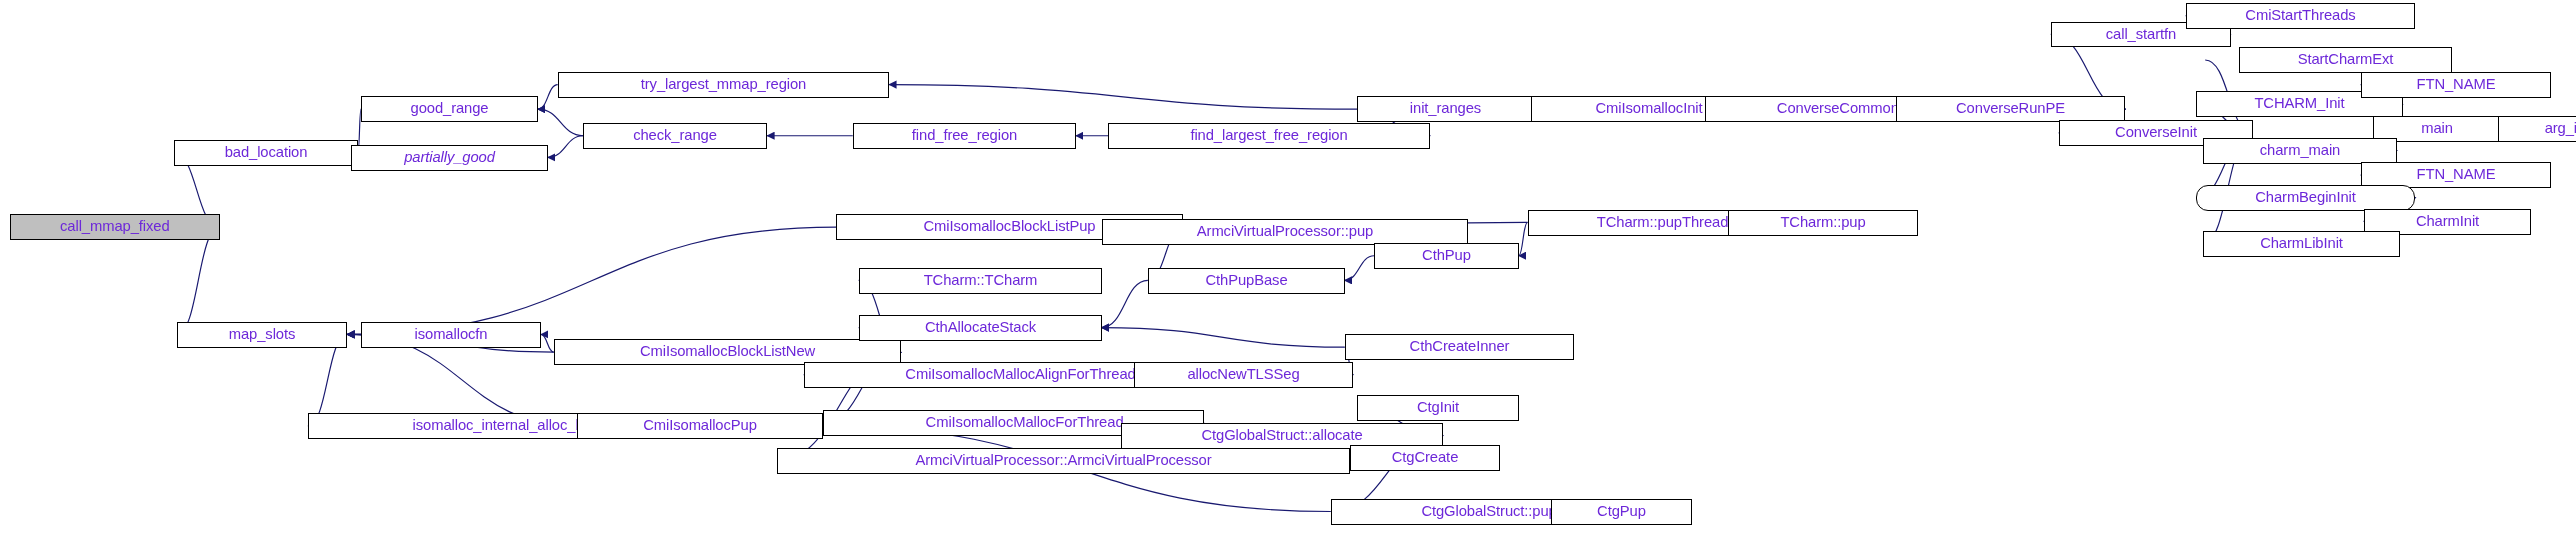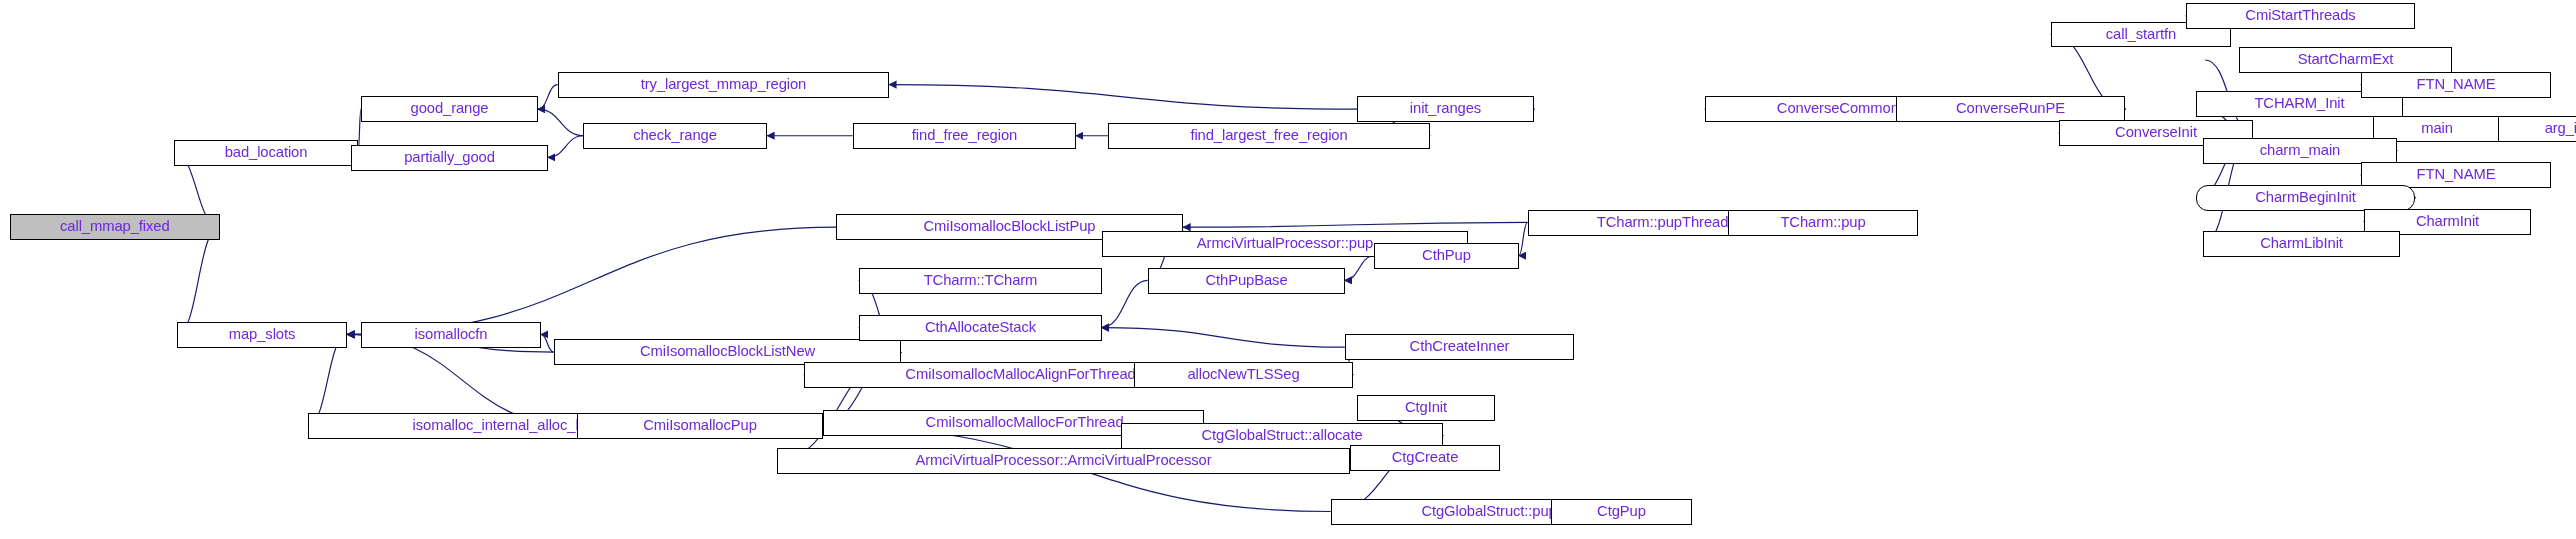--- a/index.html
+++ b/index.html
@@ -104,26 +104,27 @@
       <path d="M 1140 443 C 1182 443, 1182 430, 1224 430" stroke="#191970" stroke-width="1.2" fill="none" marker-end="url(#ah)"></path>
       <path d="M 1380 415 C 1423.5 415, 1423.5 443, 1467 443" stroke="#191970" stroke-width="1.2" fill="none" marker-end="url(#ah)"></path>
       <path d="M 1373 465 C 1420 465, 1420 443, 1467 443" stroke="#191970" stroke-width="1.2" fill="none" marker-end="url(#ah)"></path>
       <path d="M 1353 520 C 1410 520, 1410 443, 1467 443" stroke="#191970" stroke-width="1.2" fill="none" marker-end="url(#ah)"></path>
       <path d="M 1577 520 C 1606.5 520, 1606.5 520, 1636 520" stroke="#191970" stroke-width="1.2" fill="none" marker-end="url(#ah)"></path>
       <path d="M 1353 520 C 1095 520, 1095 433, 837 433" stroke="#191970" stroke-width="1.2" fill="none" marker-end="url(#ah)"></path>
     </svg>
 <div class="node root" style="left: 9.8px; top: 214px; width: 210px;">call_mmap_fixed</div>
     <div class="node" style="left: 174px; top: 140px; width: 184px;">bad_location</div>
     <div class="node" style="left: 361px; top: 96px; width: 177px;">good_range</div>
-    <div class="node" style="left: 351px; top: 145px; width: 197px;">partially_good</div>
+    <div class="node" style="left: 351px; top: 145px; width: 197px; font-style: italic;">partially_good</div>
     <div class="node" style="left: 558px; top: 72px; width: 331px;">try_largest_mmap_region</div>
     <div class="node" style="left: 583px; top: 123px; width: 184px;">check_range</div>
     <div class="node" style="left: 853px; top: 123px; width: 223px;">find_free_region</div>
     <div class="node" style="left: 1108px; top: 123px; width: 322px;">find_largest_free_region</div>
     <div class="node" style="left: 1357px; top: 96px; width: 177px; text-align: right;">init_ranges</div>
+    <div class="node" style="left: 1531px; top: 96px; width: 236px;">CmiIsomallocInit</div>
     <div class="node" style="left: 1705px; top: 96px; width: 285px;">ConverseCommonInit</div>
     <div class="node" style="left: 1896px; top: 96px; width: 229px;">ConverseRunPE</div>
     <div class="node" style="left: 2059px; top: 120px; width: 194px;">ConverseInit</div>
     <div class="node" style="left: 2051px; top: 21.6px; width: 180px;">call_startfn</div>
     <div class="node" style="left: 2186px; top: 3px; width: 229px;">CmiStartThreads</div>
     <div class="node" style="left: 2205px; top: 47px; width: 213px; margin-left: 34px;">StartCharmExt</div>
     <div class="node" style="left: 2196px; top: 91px; width: 207px;">TCHARM_Init</div>
     <div class="node" style="left: 2361px; top: 72px; width: 190px;">FTN_NAME</div>
     <div class="node" style="left: 2373px; top: 116px; width: 128px;">main</div>
     <div class="node" style="left: 2498px; top: 116px; width: 141px;">arg_init</div>
@@ -136,26 +137,26 @@
     <div class="node" style="left: 361px; top: 322px; width: 180px;">isomallocfn</div>
     <div class="node" style="left: 308px; top: 413px; width: 406px;">isomalloc_internal_alloc_block</div>
     <div class="node" style="left: 554px; top: 339px; width: 347px;">CmiIsomallocBlockListNew</div>
     <div class="node" style="left: 836px; top: 214px; width: 347px;">CmiIsomallocBlockListPup</div>
     <div class="node" style="left: 577px; top: 413px; width: 246px;">CmiIsomallocPup</div>
     <div class="node" style="left: 859px; top: 268px; width: 243px;">TCharm::TCharm</div>
     <div class="node" style="left: 859px; top: 315px; width: 243px;">CthAllocateStack</div>
     <div class="node" style="left: 804px; top: 362px; width: 433px;">CmiIsomallocMallocAlignForThread</div>
     <div class="node" style="left: 823px; top: 410px; width: 381px; padding-left: 28px;">CmiIsomallocMallocForThread</div>
     <div class="node" style="left: 777px; top: 448px; width: 573px;">ArmciVirtualProcessor::ArmciVirtualProcessor</div>
-    <div class="node" style="left: 1102px; top: 219px; width: 366px; margin-top: 12px;">ArmciVirtualProcessor::pup</div>
+    <div class="node" style="left: 1102px; top: 219px; width: 366px;">ArmciVirtualProcessor::pup</div>
     <div class="node" style="left: 1374px; top: 243px; width: 145px;">CthPup</div>
     <div class="node" style="left: 1148px; top: 268px; width: 197px;">CthPupBase</div>
     <div class="node" style="left: 1345px; top: 334px; width: 229px;">CthCreateInner</div>
     <div class="node" style="left: 1121px; top: 423px; width: 322px;">CtgGlobalStruct::allocate</div>
     <div class="node" style="left: 1134px; top: 362px; width: 219px;">allocNewTLSSeg</div>
-    <div class="node" style="left: 1357px; top: 395px; width: 138px;">CtgInit</div>
+    <div class="node" style="left: 1357px; top: 395px; width: 162px;">CtgInit</div>
     <div class="node" style="left: 1350px; top: 445px; width: 150px;">CtgCreate</div>
     <div class="node" style="left: 1331px; top: 499px; width: 278px; padding-left: 44px;">CtgGlobalStruct::pup</div>
     <div class="node" style="left: 1551px; top: 499px; width: 141px;">CtgPup</div>
     <div class="node" style="left: 1528px; top: 210px; width: 269px;">TCharm::pupThread</div>
     <div class="node" style="left: 1728px; top: 210px; width: 190px;">TCharm::pup</div>
   </div>
 
 
 </body></html>

